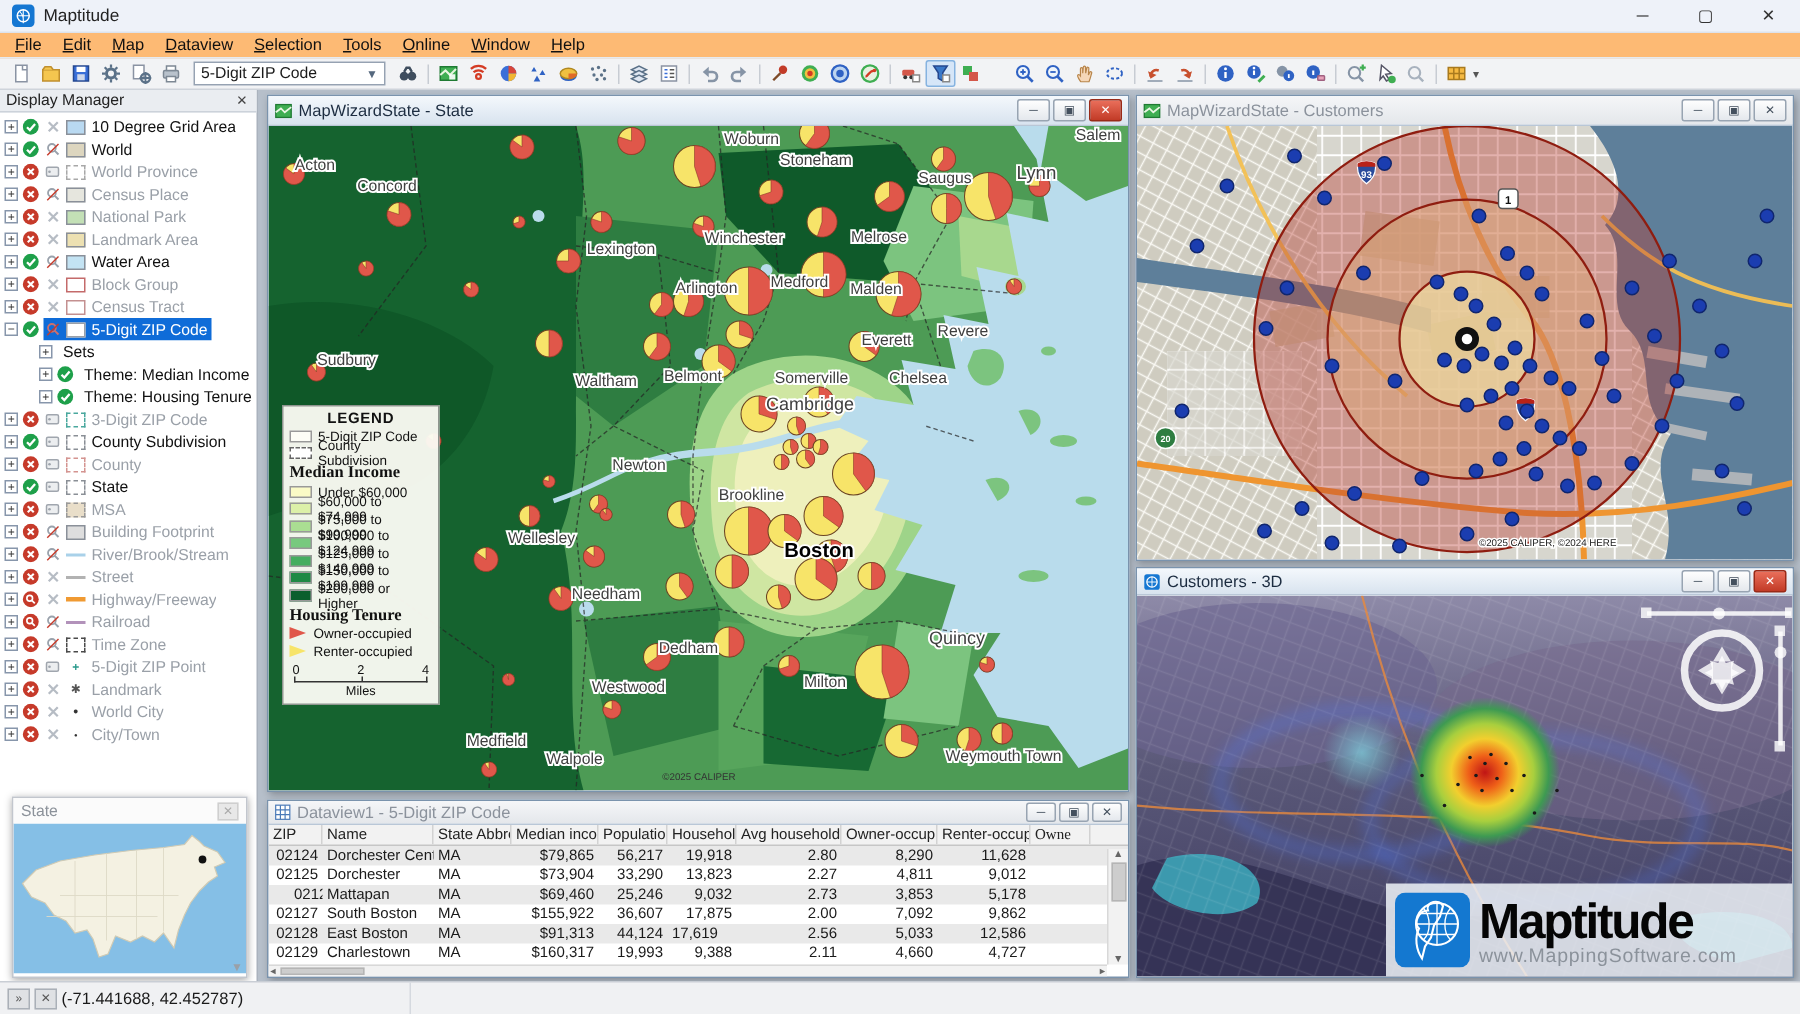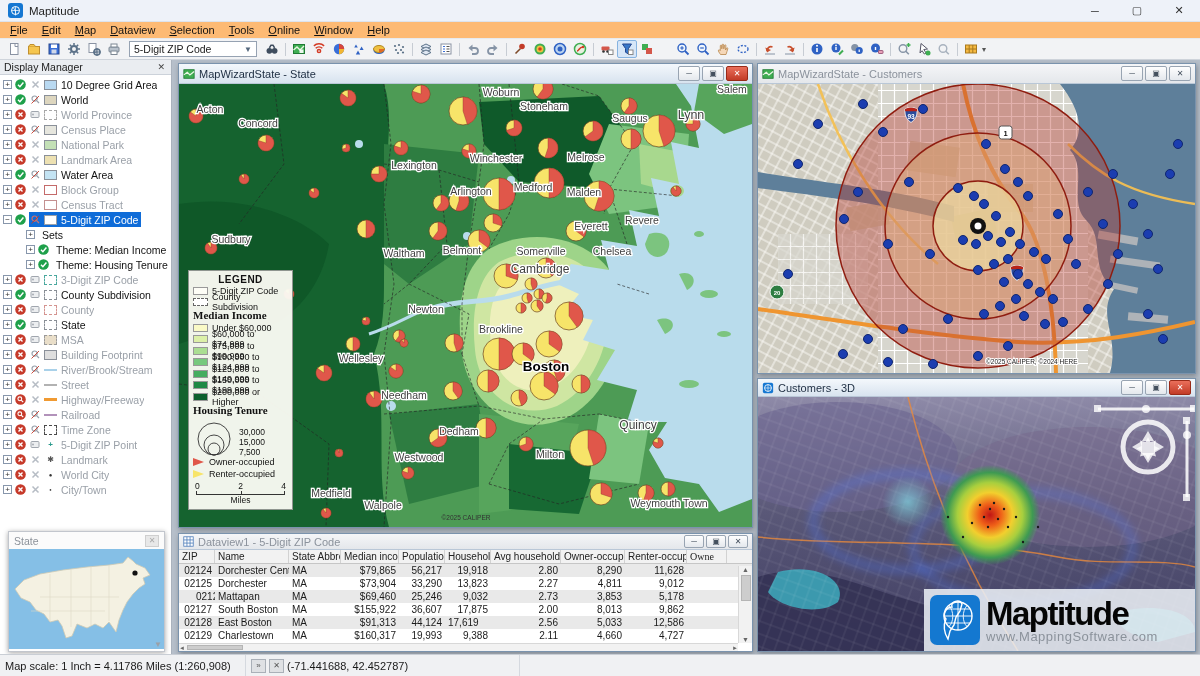--- a/index.html
+++ b/index.html
@@ -1226,34 +1226,20 @@
           <div class="lg-row">
             <span class="lg-sw" style="background: rgb(30, 137, 69);"></span>
             <span>$150,000 to $199,999</span>
           </div>
           <div class="lg-row">
             <span class="lg-sw" style="background: rgb(11, 95, 45);"></span>
             <span>$200,000 or Higher</span>
           </div>
         </div>
       <div class="lg-section">Housing Tenure</div>
-      <div class="lg-circles">
-        <svg width="44" height="40" viewBox="0 0 44 40">
-            <g fill="none" stroke="#333" stroke-width=".9">
-              <circle cx="21" cy="22" r="16"></circle>
-              <circle cx="21" cy="28" r="10"></circle>
-              <circle cx="21" cy="32" r="6"></circle>
-            </g>
-          </svg>
-        <div class="lg-clabels">
-          <div>30,000</div>
-          <div>15,000</div>
-          <div>7,500</div>
-        </div>
-      </div>
       <div id="lg-tenure">
           <div class="lg-row">
             <span class="wedge" style="border-left: 11px solid rgb(224, 87, 74);"></span>
             <span>Owner-occupied</span>
           </div>
           <div class="lg-row">
             <span class="wedge" style="border-left: 11px solid rgb(247, 228, 105);"></span>
             <span>Renter-occupied</span>
           </div>
         </div>
@@ -1584,21 +1570,21 @@
           <div class="dv-cell" style="width: 40px; text-align: right;"></div>
         </div>
         <div class="dv-row">
           <div class="dv-cell" style="width: 36px; text-align: right;">02127</div>
           <div class="dv-cell" style="width: 74px; text-align: left;">South Boston</div>
           <div class="dv-cell" style="width: 52px; text-align: left;">MA</div>
           <div class="dv-cell" style="width: 58px; text-align: right;">$155,922</div>
           <div class="dv-cell" style="width: 46px; text-align: right;">36,607</div>
           <div class="dv-cell" style="width: 46px; text-align: right;">17,875</div>
           <div class="dv-cell" style="width: 70px; text-align: right;">2.00</div>
-          <div class="dv-cell" style="width: 64px; text-align: right;">8,013</div>
+          <div class="dv-cell" style="width: 64px; text-align: right;">7,092</div>
           <div class="dv-cell" style="width: 62px; text-align: right;">9,862</div>
           <div class="dv-cell" style="width: 40px; text-align: right;"></div>
         </div>
         <div class="dv-row shade">
           <div class="dv-cell" style="width: 36px; text-align: right;">02128</div>
           <div class="dv-cell" style="width: 74px; text-align: left;">East Boston</div>
           <div class="dv-cell" style="width: 52px; text-align: left;">MA</div>
           <div class="dv-cell" style="width: 58px; text-align: right;">$91,313</div>
           <div class="dv-cell" style="width: 46px; text-align: right;">44,124</div>
           <div class="dv-cell" style="width: 46px; ">17,619</div>
@@ -1627,20 +1613,19 @@
       </div>
     <div class="dv-hscroll">
         <span>◄</span>
         <div class="dv-hthumb"></div>
         <span style="margin-left:auto">►</span>
       </div>
   </div>
 </div>
 
 <div class="statusbar">
-  <div class="sb-cell" style="width:246px">Map scale: 1 Inch = 4.11786 Miles (1:260,908)</div>
   <div class="sb-cell" style="width:274px">
     <span class="sb-btn">»</span>
     <span class="sb-btn">✕</span>
     <span>(-71.441688, 42.452787)</span>
   </div>
   <div class="sb-cell" style="flex:1;border-right:none"></div>
 </div>
 
 </body></html>

